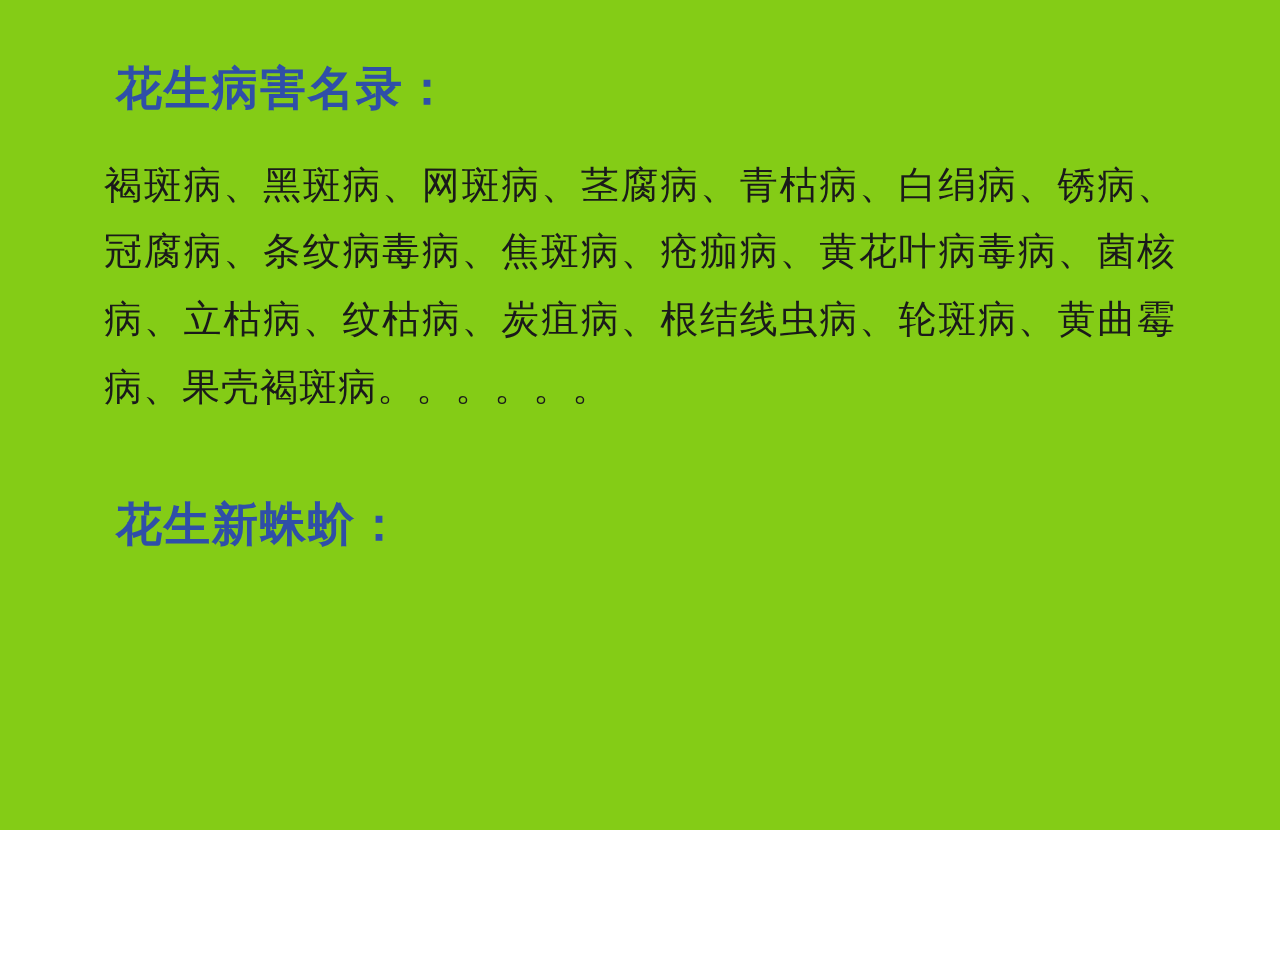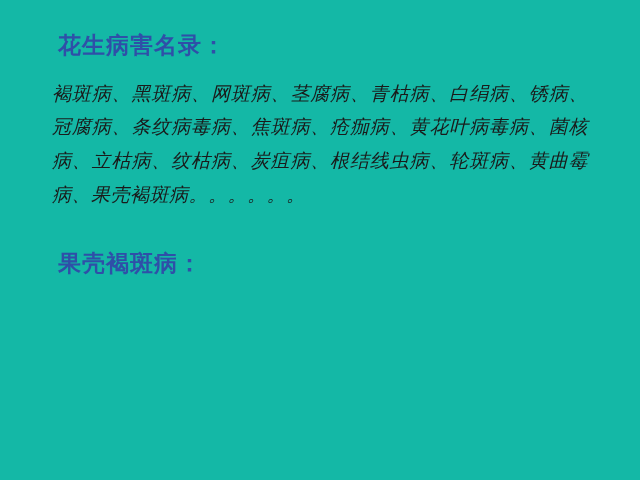--- a/index.html
+++ b/index.html
@@ -8,24 +8,24 @@
   }
   body {
     width: 640px;
     height: 480px;
     background: #ffffff;
     font-family: "DejaVu Sans", "Liberation Sans", sans-serif;
     overflow: hidden;
   }
   .page {
     width: 640px;
-    height: 480px;
+    height: 415px;
     box-sizing: border-box;
     padding: 28px 52px 0 52px;
-    background: #14b8a6;
+    background: #84cc16;
   }
   .section {
     margin-bottom: 18px;
   }
   .section-heading {
     color: #2f4fa8;
     font-size: 23px;
     font-weight: 700;
     letter-spacing: 1px;
     line-height: 1.5;
@@ -33,35 +33,34 @@
     padding-left: 6px;
   }
   .section-body {
     color: #1a1a1a;
     font-size: 19px;
     line-height: 1.78;
     letter-spacing: 0.5px;
     margin: 0;
     text-align: justify;
     word-break: break-all;
-    font-style: italic;
   }
   .spacer-between {
     height: 16px;
   }
 </style>
 </head>
 <body>
 
 <div class="page">
 
   <div class="section">
     <h2 class="section-heading">花生病害名录：</h2>
     <p class="section-body">褐斑病、黑斑病、网斑病、茎腐病、青枯病、白绢病、锈病、冠腐病、条纹病毒病、焦斑病、疮痂病、黄花叶病毒病、菌核病、立枯病、纹枯病、炭疽病、根结线虫病、轮斑病、黄曲霉病、果壳褐斑病。。。。。。</p>
   </div>
 
   <div class="spacer-between"></div>
 
   <div class="section">
-    <h2 class="section-heading">果壳褐斑病：</h2>
+    <h2 class="section-heading">花生新蛛蚧：</h2>
   </div>
 
 </div>
 
 </body></html>

